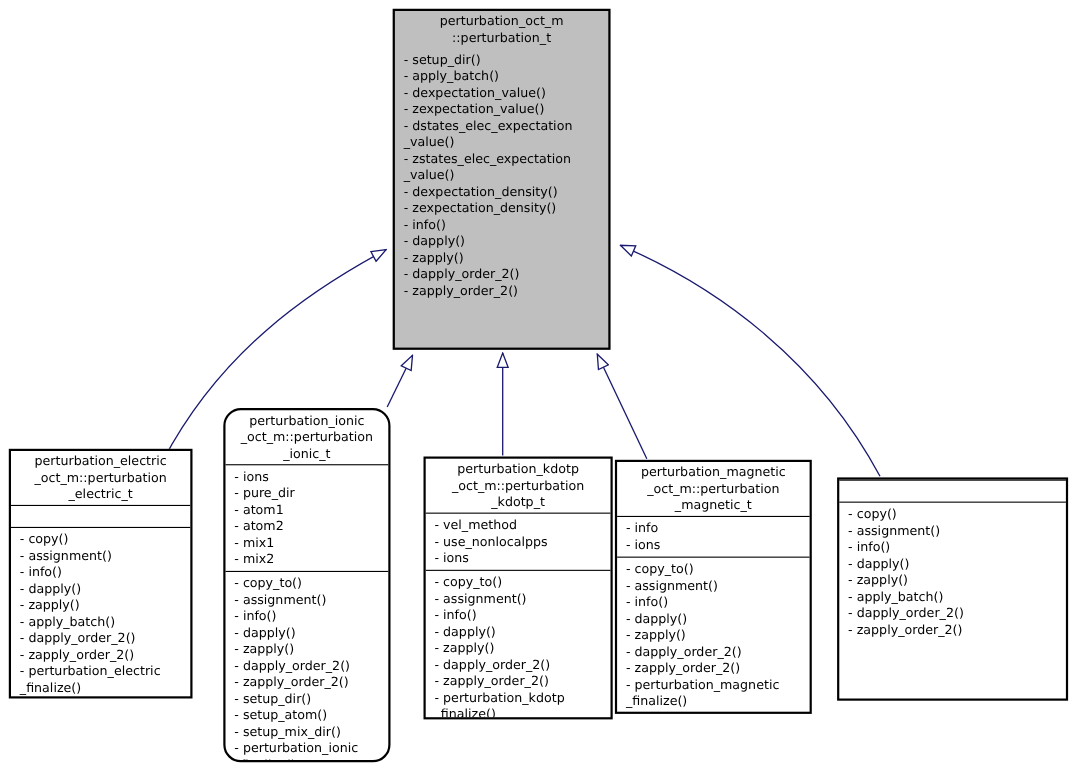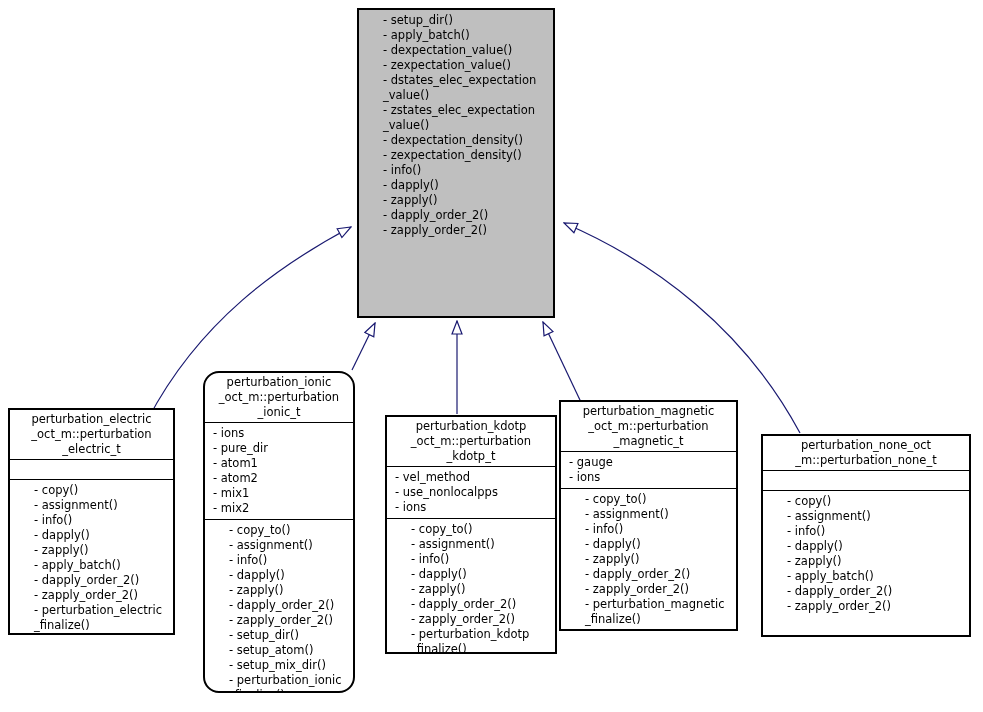--- a/index.html
+++ b/index.html
@@ -31,32 +31,32 @@
   .box-attrs{
     border-top:1.5px solid #000000;
     border-bottom:1.5px solid #000000;
     padding:3px 4px 3px 8px;
     min-height:21px;
     line-height:15px;
     flex:0 0 auto;
     box-sizing:border-box;
   }
   .box-methods{
-    padding:3px 4px 3px 24px;
+    padding:3px 4px 3px 8px;
     line-height:15px;
     flex:1 1 auto;
     overflow:hidden;
   }
   .member-line{white-space:pre;}
   
   #box-base    {left:357px;top:8px;  width:198px;height:310px;}
   #box-electric{left:8px;  top:408px;width:167px;height:227px;}
   #box-ionic   {left:203px;top:371px;width:152px;height:322px;border-radius:16px;}
   #box-kdotp   {left:385px;top:415px;width:172px;height:239px;}
-  #box-magnetic{left:559px;top:400px;width:179px;height:231px;}
+  #box-magnetic{left:559px;top:418px;width:179px;height:231px;}
   #box-none    {left:761px;top:434px;width:210px;height:203px;}
 </style>
 </head>
 <body>
 
 <div id="canvas">
 
   <svg id="edges" width="983" height="712" viewBox="0 0 983 712" xmlns="http://www.w3.org/2000/svg">
     <defs>
       <marker id="hollow-arrow" viewBox="0 0 15 12" refX="14" refY="6" markerWidth="15" markerHeight="12" markerUnits="userSpaceOnUse" orient="auto">
@@ -64,20 +64,22 @@
       </marker>
     </defs>
     <path d="M148,419 C200,320 280,265 351,227" fill="none" stroke="#191970" stroke-width="1.2" marker-end="url(#hollow-arrow)"></path>
     <path d="M352,370 L375,323" fill="none" stroke="#191970" stroke-width="1.2" marker-end="url(#hollow-arrow)"></path>
     <path d="M457,414 L457,321" fill="none" stroke="#191970" stroke-width="1.2" marker-end="url(#hollow-arrow)"></path>
     <path d="M588,417 L543,322" fill="none" stroke="#191970" stroke-width="1.2" marker-end="url(#hollow-arrow)"></path>
     <path d="M800,433 C745,330 655,262 564,223" fill="none" stroke="#191970" stroke-width="1.2" marker-end="url(#hollow-arrow)"></path>
   </svg>
 
   <div id="box-base" class="class-box base">
+    <div class="box-title">perturbation_oct_m
+::perturbation_t</div>
     <div class="box-methods">
         <div class="member-line">- setup_dir()</div>
         <div class="member-line">- apply_batch()</div>
         <div class="member-line">- dexpectation_value()</div>
         <div class="member-line">- zexpectation_value()</div>
         <div class="member-line">- dstates_elec_expectation</div>
         <div class="member-line">_value()</div>
         <div class="member-line">- zstates_elec_expectation</div>
         <div class="member-line">_value()</div>
         <div class="member-line">- dexpectation_density()</div>
@@ -157,39 +159,37 @@
         <div class="member-line">- perturbation_kdotp</div>
         <div class="member-line">_finalize()</div>
       </div>
   </div>
 
   <div id="box-magnetic" class="class-box">
     <div class="box-title">perturbation_magnetic
 _oct_m::perturbation
 _magnetic_t</div>
     <div class="box-attrs">
-        <div class="member-line">- gauge</div>
+        <div class="member-line">- info</div>
         <div class="member-line">- ions</div>
       </div>
     <div class="box-methods">
         <div class="member-line">- copy_to()</div>
         <div class="member-line">- assignment()</div>
         <div class="member-line">- info()</div>
         <div class="member-line">- dapply()</div>
         <div class="member-line">- zapply()</div>
         <div class="member-line">- dapply_order_2()</div>
         <div class="member-line">- zapply_order_2()</div>
         <div class="member-line">- perturbation_magnetic</div>
         <div class="member-line">_finalize()</div>
       </div>
   </div>
 
   <div id="box-none" class="class-box">
-    <div class="box-title">perturbation_none_oct
-_m::perturbation_none_t</div>
     <div class="box-attrs"></div>
     <div class="box-methods">
         <div class="member-line">- copy()</div>
         <div class="member-line">- assignment()</div>
         <div class="member-line">- info()</div>
         <div class="member-line">- dapply()</div>
         <div class="member-line">- zapply()</div>
         <div class="member-line">- apply_batch()</div>
         <div class="member-line">- dapply_order_2()</div>
         <div class="member-line">- zapply_order_2()</div>

